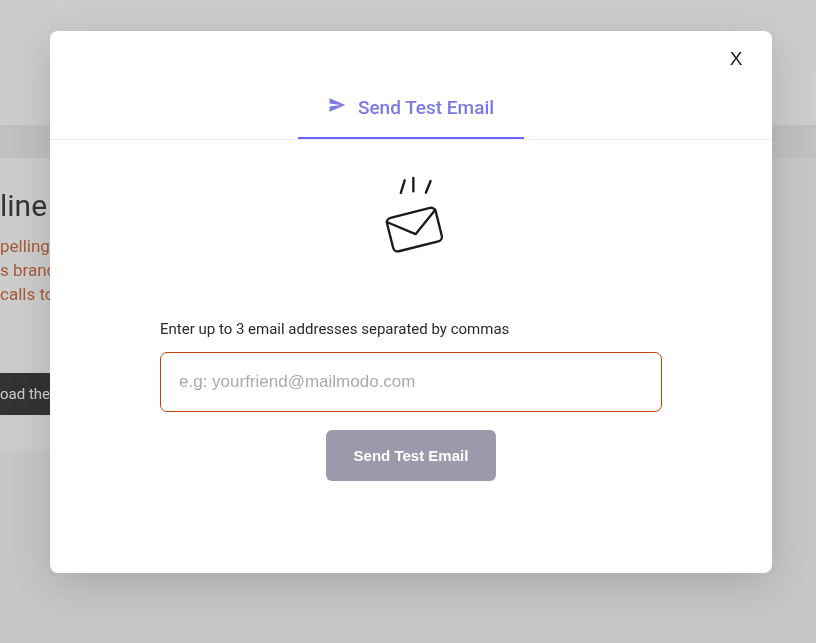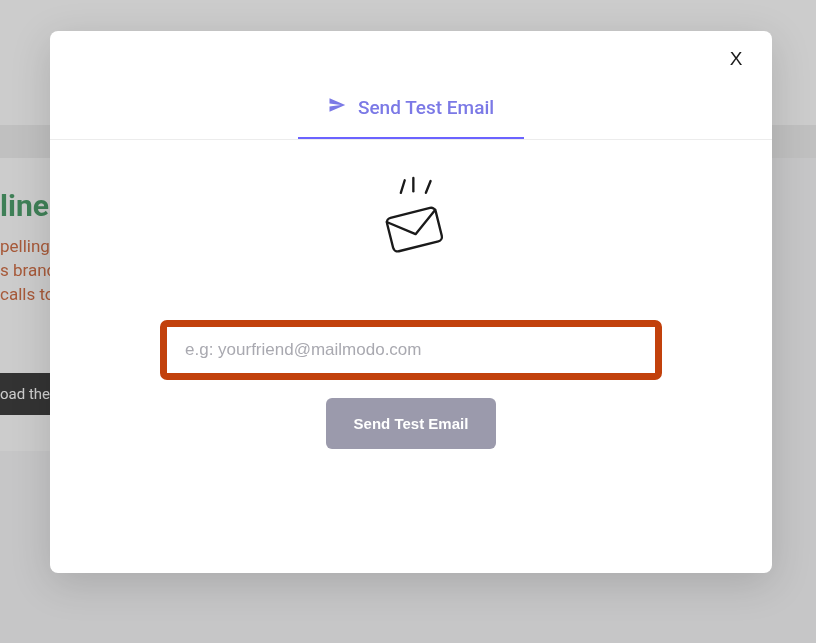--- a/index.html
+++ b/index.html
@@ -49,22 +49,22 @@
       width: 578px;
       height: 293px;
       background: #ffffff;
     }
 
     .bg-headline {
       position: absolute;
       top: 188px;
       left: 0;
       font-size: 30px;
-      font-weight: 700;
-      color: #15803d;
+      font-weight: 400;
+      color: #000000;
     }
 
     .bg-copy {
       position: absolute;
       top: 234px;
       left: 0;
       font-size: 17px;
       line-height: 24px;
       color: #c2410c;
       white-space: pre-line;
@@ -153,21 +153,21 @@
 
     .form-label {
       font-size: 15px;
       color: #2a2a2a;
       margin-bottom: 14px;
     }
 
     .email-input {
       width: 100%;
       height: 60px;
-      border: 7px solid #c2410c;
+      border: 1px solid #c2410c;
       border-radius: 7px;
       padding: 0 18px;
       font-size: 17px;
       color: #333;
       outline: none;
     }
 
     .email-input::placeholder {
       color: #a9a9b0;
     }
@@ -230,20 +230,21 @@
         <line x1="79" y1="24" x2="85" y2="9"></line>
         <g transform="rotate(-14 60 70)">
           <rect x="32" y="50" width="64" height="44" rx="6" ry="6"></rect>
           <polyline points="32,54 64,78 96,54"></polyline>
         </g>
       </g>
     </svg>
   </div>
 
   <div class="form-area">
+    <div class="form-label">Enter up to 3 email addresses separated by commas</div>
 
     <input type="text" class="email-input" placeholder="e.g: yourfriend@mailmodo.com" style="">
 
     <div class="send-row">
       <button class="send-btn">Send Test Email</button>
     </div>
   </div>
 
 </div>
 

